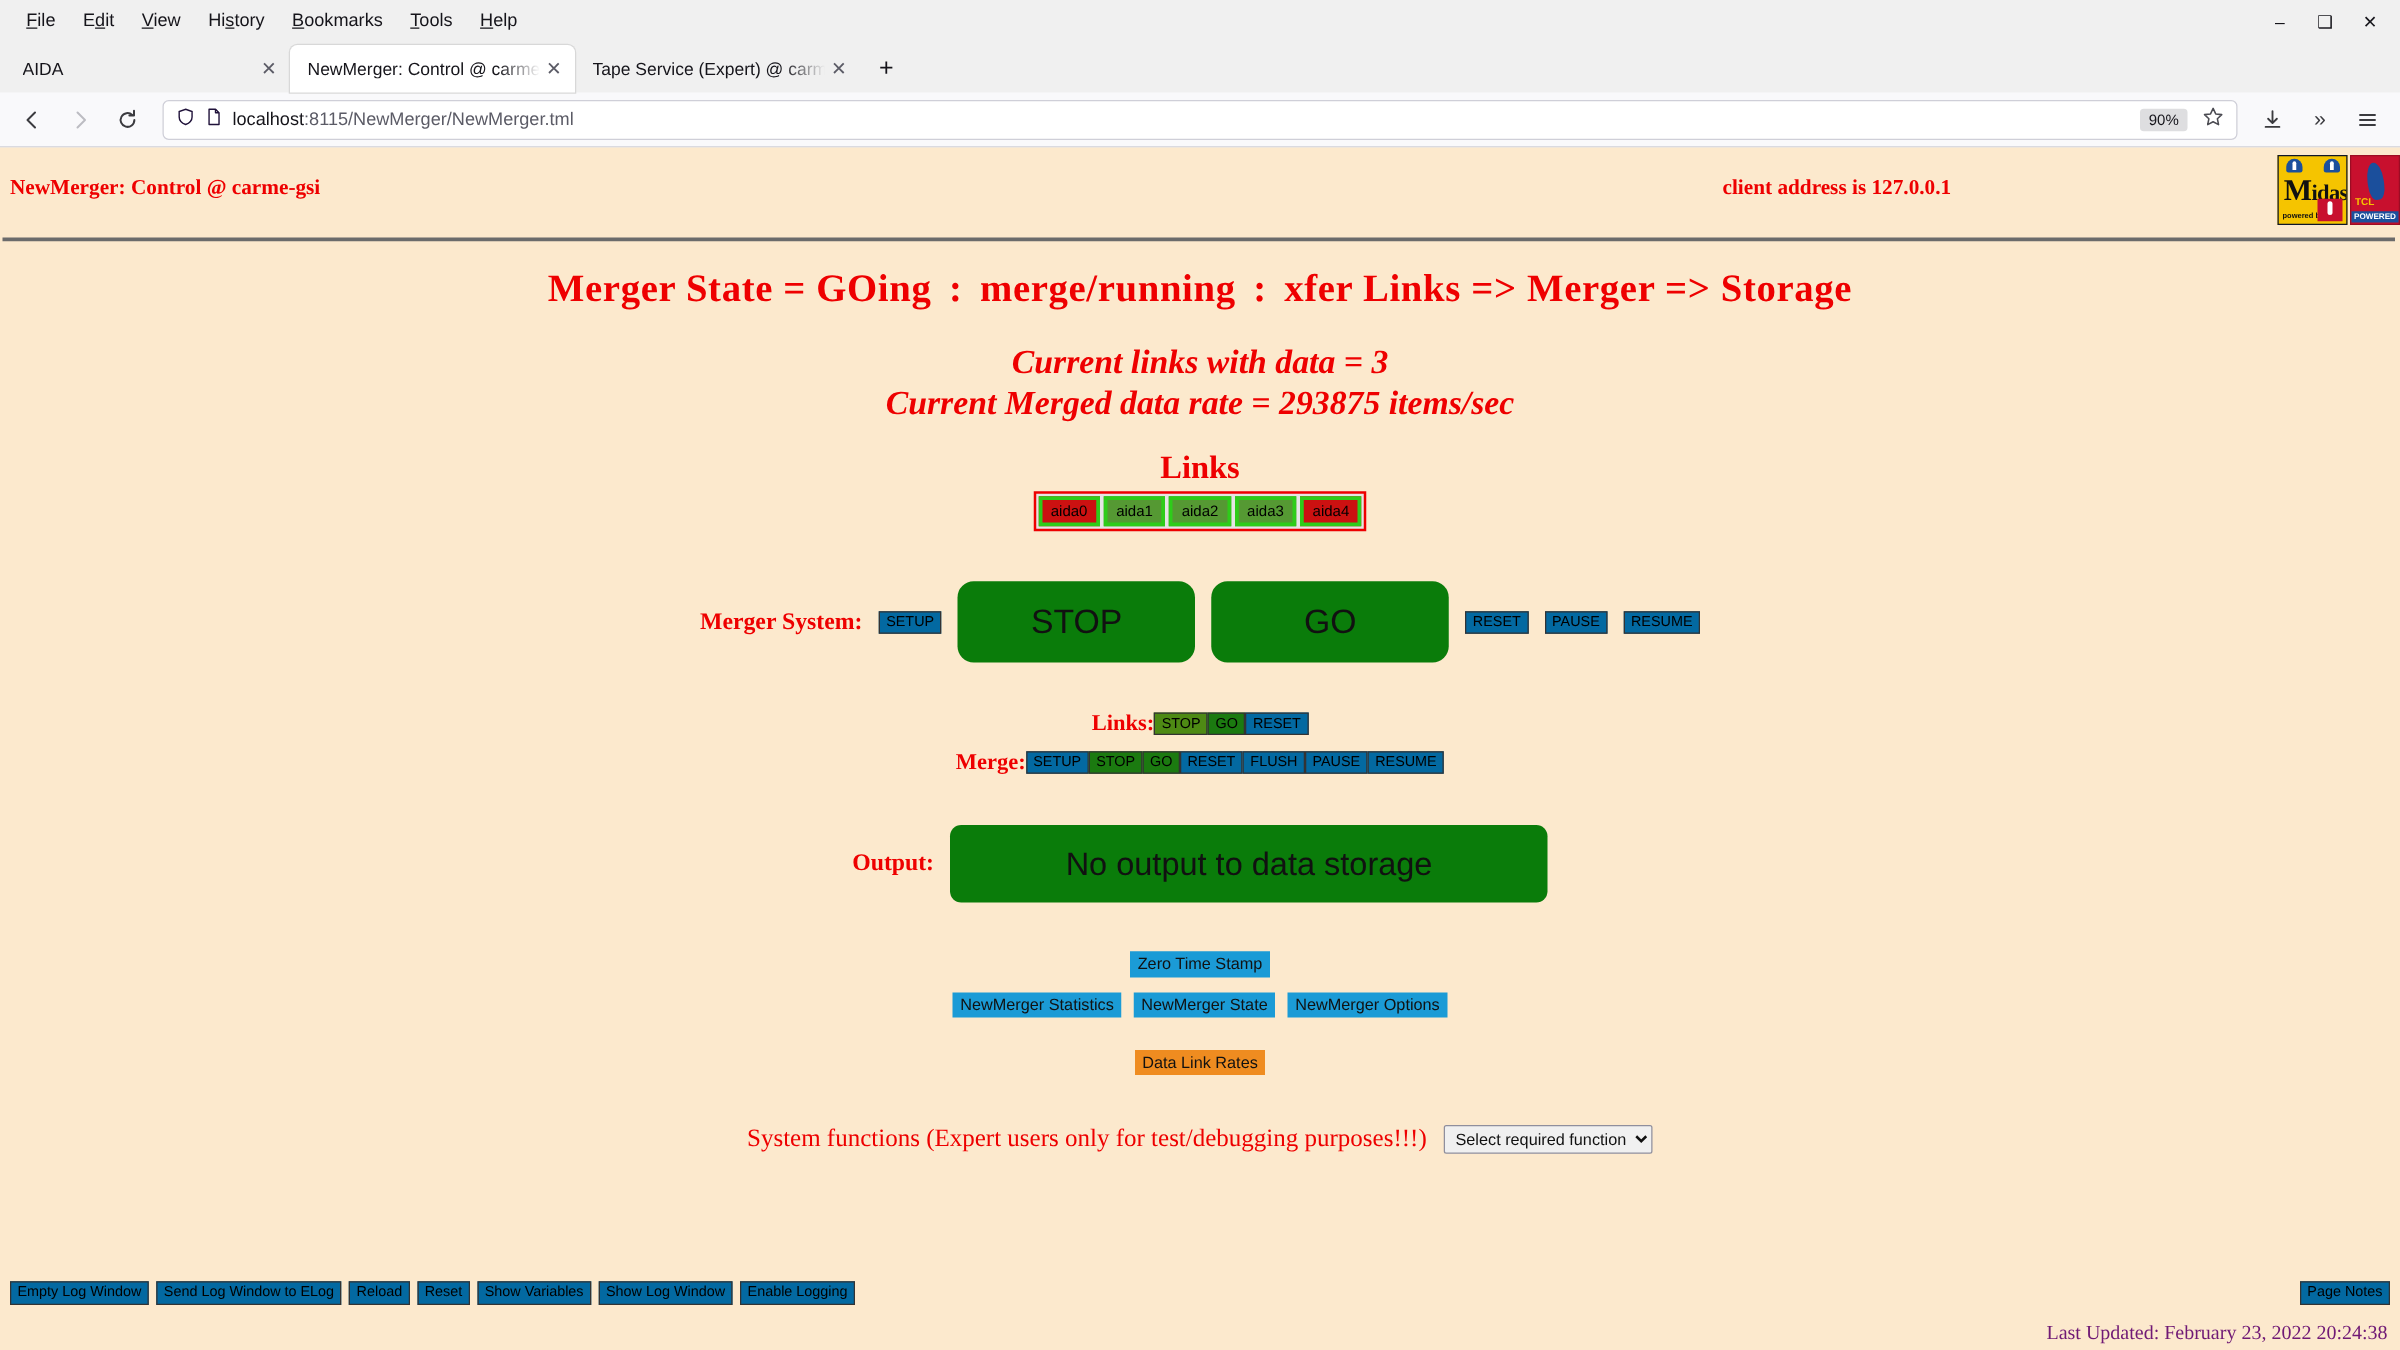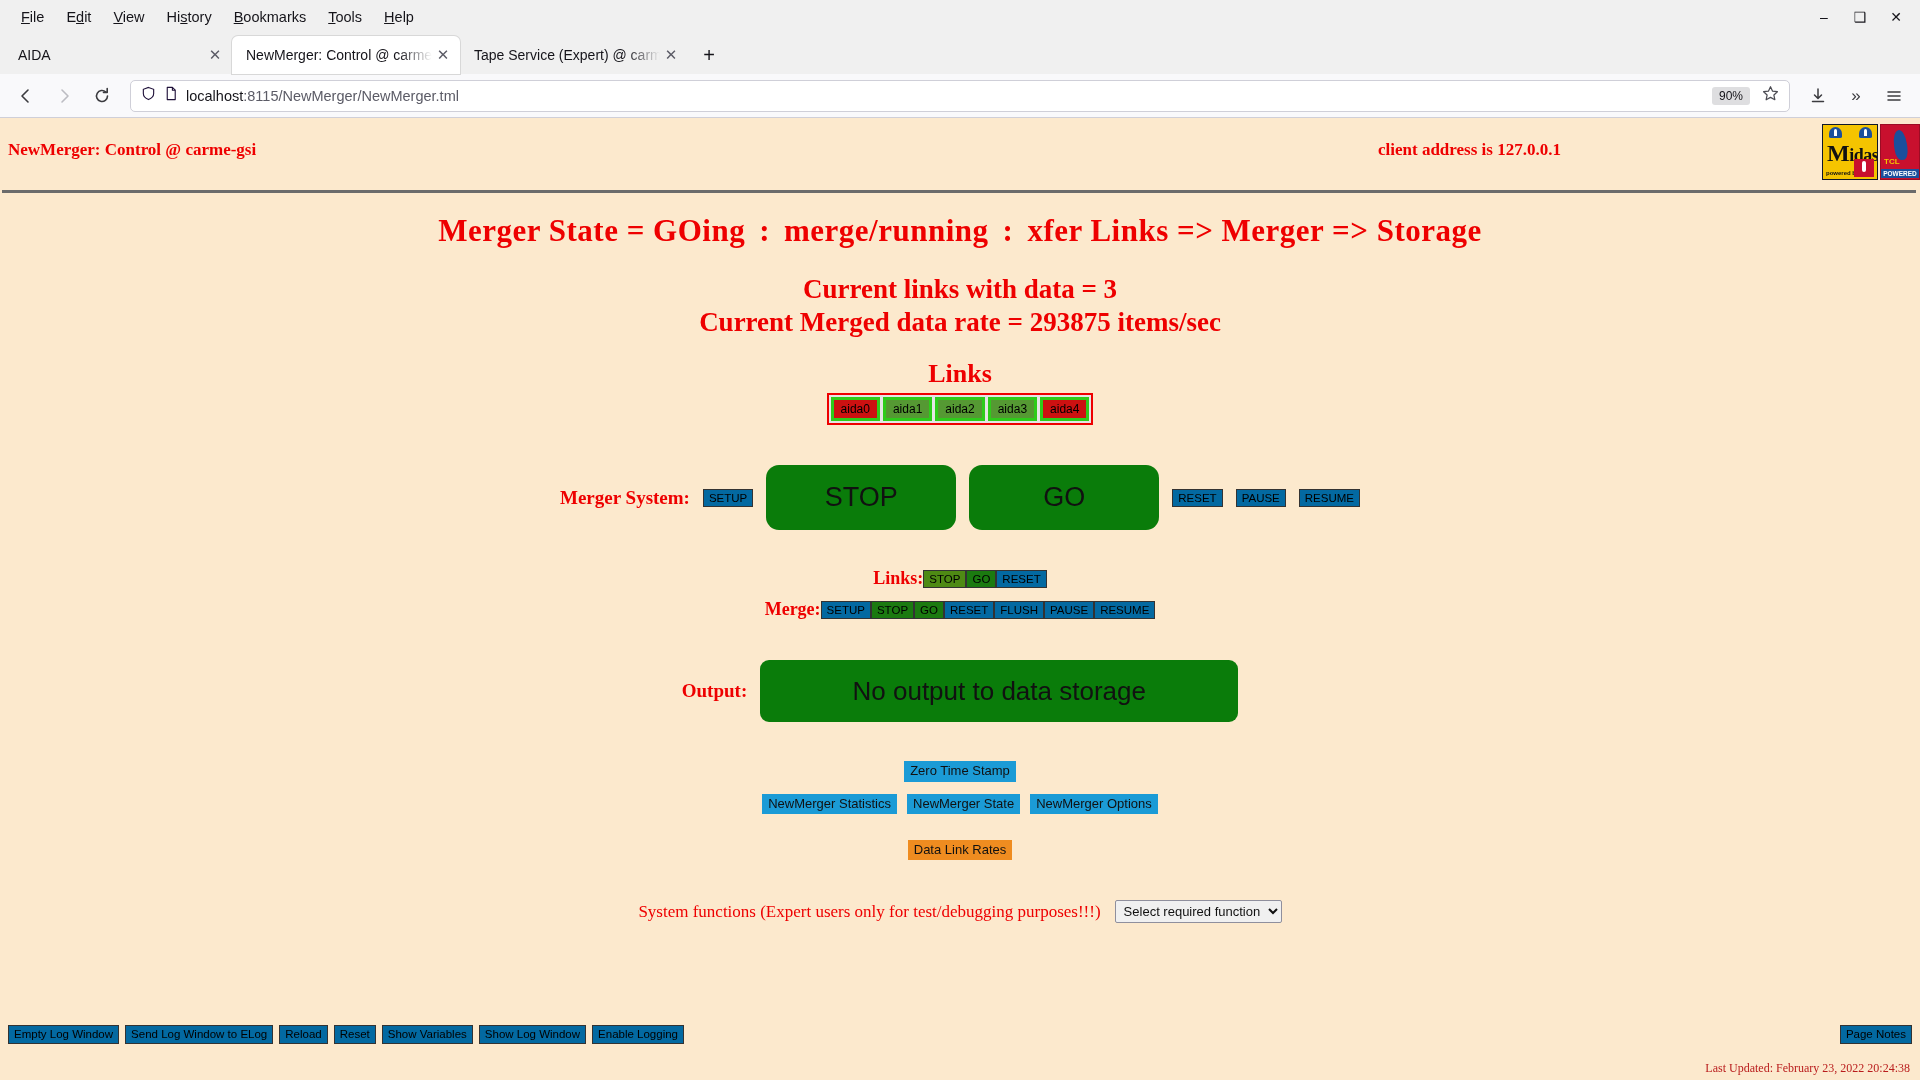--- a/index.html
+++ b/index.html
@@ -200,20 +200,21 @@
     letter-spacing: 0.5px;
     font-family: "Liberation Serif", serif;
   }
   .state-line .sep { padding: 0 14px; }
 
   .rate-block { text-align: center; margin-top: 24px; }
   .rate-line {
     color: #ee0000; font-weight: bold; font-size: 27px;
     line-height: 1.22;
     font-family: "Liberation Serif", serif;
+    font-style: italic;
   }
 
   .links-title {
     text-align: center; color: #ee0000; font-weight: bold;
     font-size: 26px; margin-top: 20px;
     font-family: "Liberation Serif", serif;
   }
 
   .links-row { display: flex; justify-content: center; margin-top: 4px; }
   .links-box {
@@ -298,41 +299,41 @@
     font-family: "Liberation Sans", sans-serif;
     font-size: 13px; padding: 2px 6px; border: none;
     cursor: pointer; line-height: 1.25;
   }
 
   .sysfn-row {
     display: flex; justify-content: center; align-items: center;
     gap: 14px; margin-top: 40px;
   }
   .sysfn-label {
-    color: #ee0000; font-size: 17px;
+    color: #ee0000; font-size: 20px;
     font-family: "Liberation Serif", serif;
   }
   .sysfn-select {
     font-family: "Liberation Sans", sans-serif;
     font-size: 13px; padding: 2px 4px;
     background: #f0f0f0; border: 1px solid #8f8f9d;
     border-radius: 2px; color: #111;
   }
 
   .bottom-bar {
     position: absolute; left: 0; right: 0; bottom: 36px;
     display: flex; align-items: center;
     padding: 0 8px;
   }
   .bottom-left { display: flex; gap: 6px; }
   .bottom-right { margin-left: auto; }
 
   .last-updated {
     position: absolute; right: 10px; bottom: 4px;
-    color: #b91c1c; font-size: 12px;
+    color: #701a75; font-size: 16px;
     font-family: "Liberation Serif", serif;
     text-align: center;
   }
 </style>
 </head>
 <body>
 
 <div class="browser">
 
   <div class="menubar">

